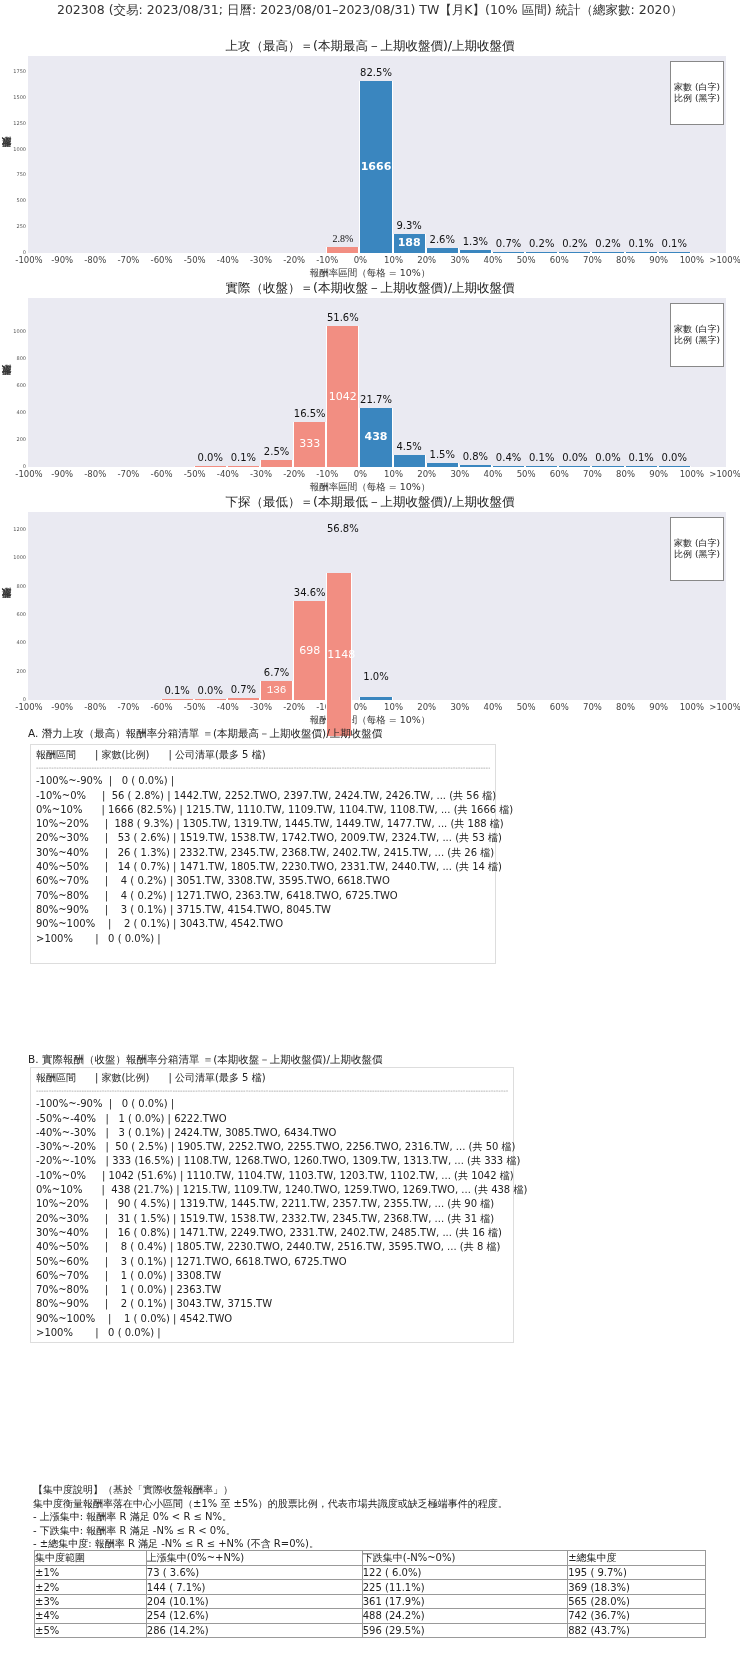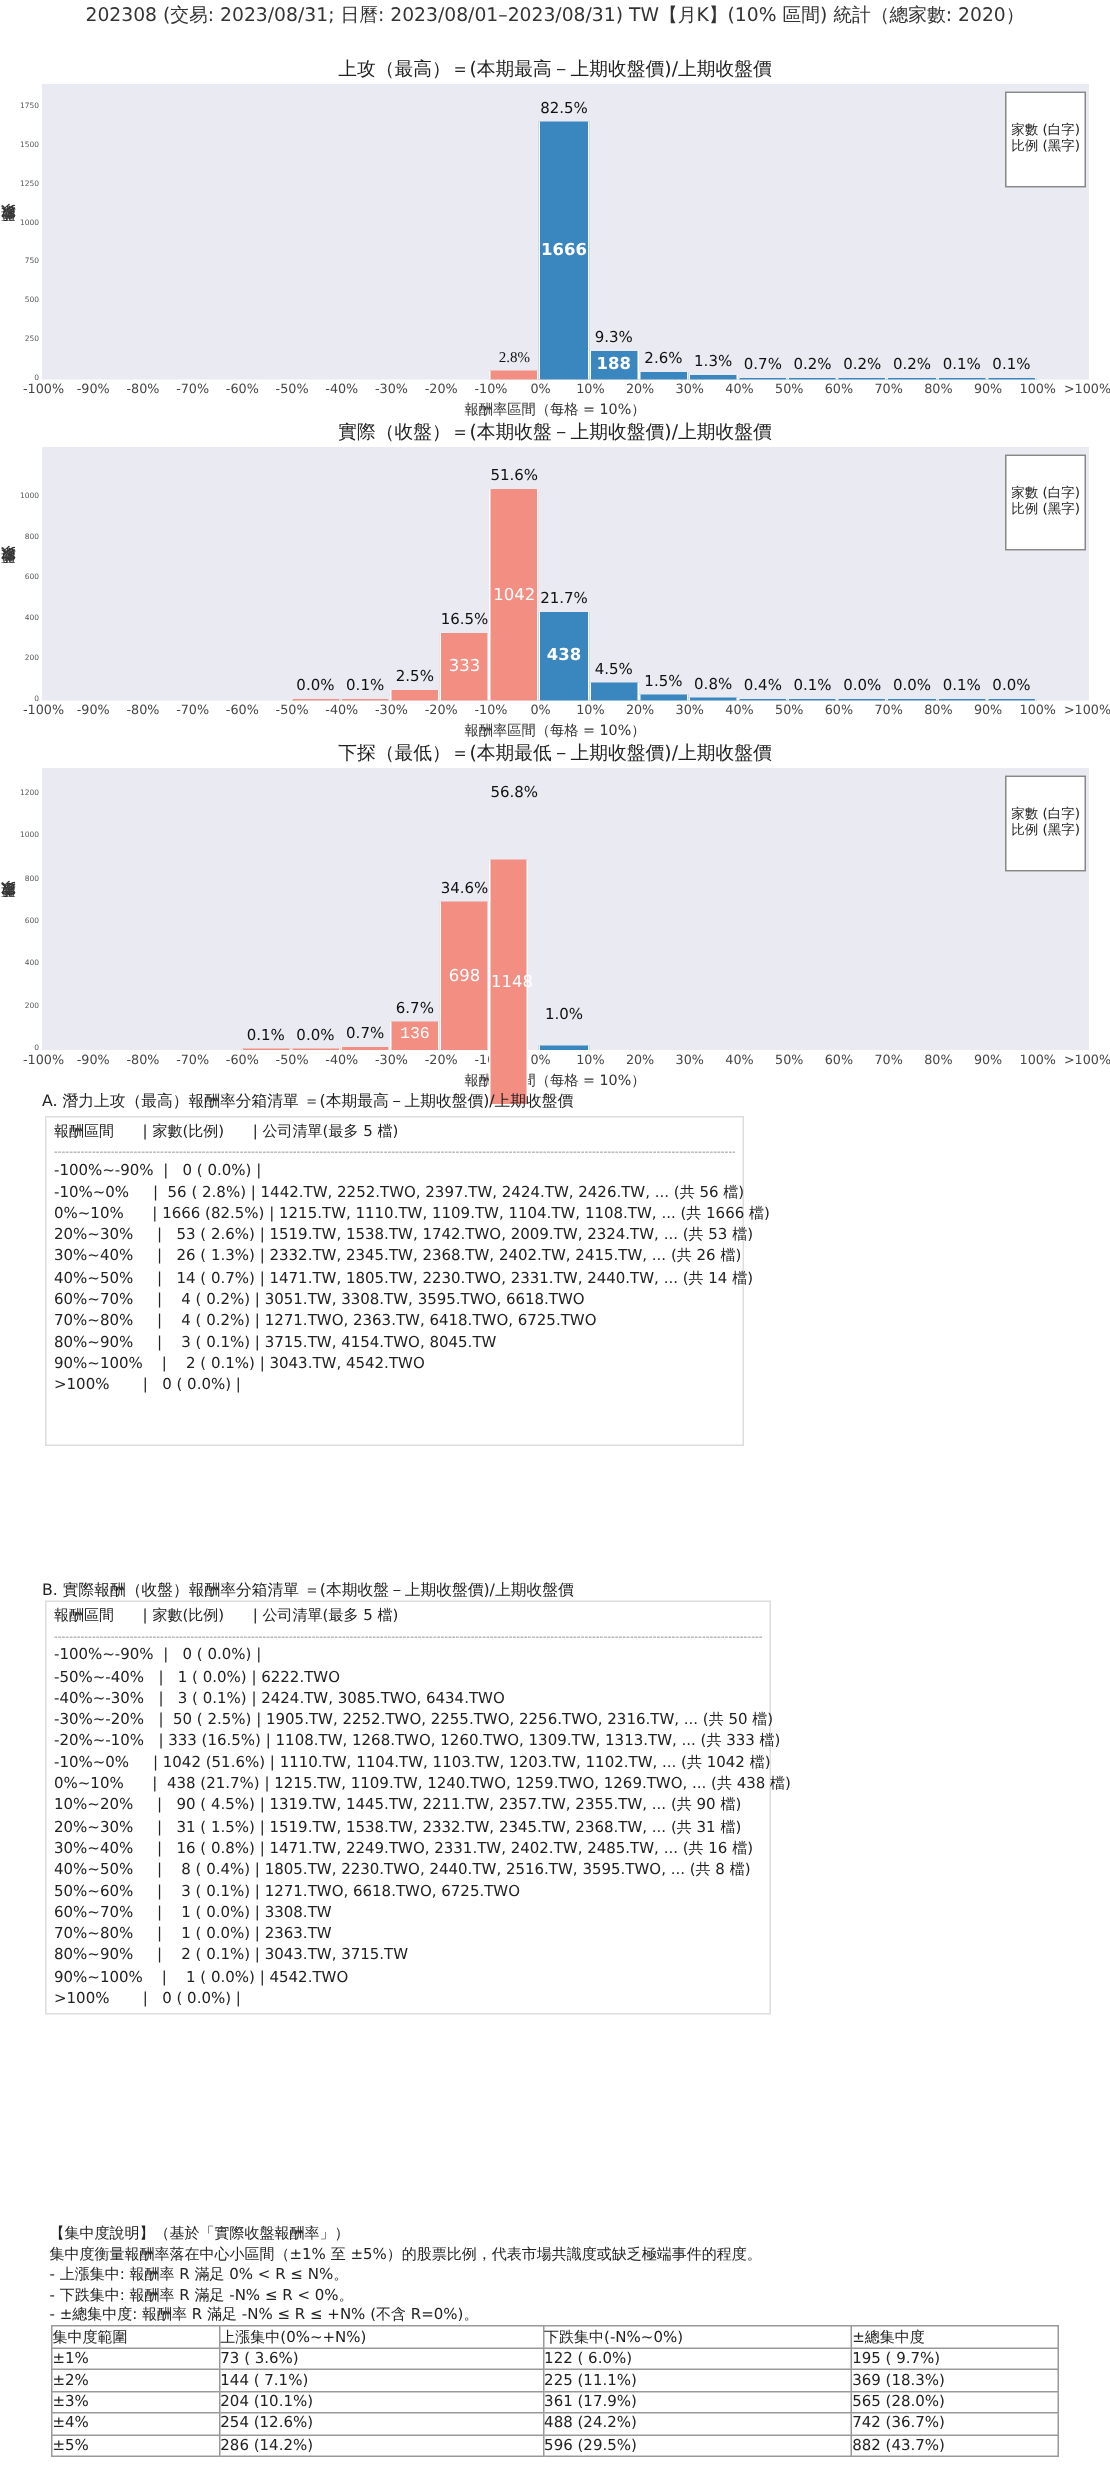--- a/index.html
+++ b/index.html
@@ -234,20 +234,21 @@
   </div>
 
 <div class="section-title" style="top:727px;">A. 潛力上攻（最高）報酬率分箱清單 ＝(本期最高－上期收盤價)/上期收盤價</div>
 <div class="listbox" id="list-a" style="top:744px;width:466px;height:220px;">
   <div class="row">報酬區間      | 家數(比例)      | 公司清單(最多 5 檔)</div>
   <div class="sep">--------------------------------------------------------------------------------------------------------------------------------------------------------------------------------------------</div>
   <div id="list-a-rows">
       <div class="row">-100%~-90%  |   0 ( 0.0%) |</div>
       <div class="row">-10%~0%     |  56 ( 2.8%) | 1442.TW, 2252.TWO, 2397.TW, 2424.TW, 2426.TW, ... (共 56 檔)</div>
       <div class="row">0%~10%      | 1666 (82.5%) | 1215.TW, 1110.TW, 1109.TW, 1104.TW, 1108.TW, ... (共 1666 檔)</div>
+      <div class="row">10%~20%     |  188 ( 9.3%) | 1305.TW, 1319.TW, 1445.TW, 1449.TW, 1477.TW, ... (共 188 檔)</div>
       <div class="row">20%~30%     |   53 ( 2.6%) | 1519.TW, 1538.TW, 1742.TWO, 2009.TW, 2324.TW, ... (共 53 檔)</div>
       <div class="row">30%~40%     |   26 ( 1.3%) | 2332.TW, 2345.TW, 2368.TW, 2402.TW, 2415.TW, ... (共 26 檔)</div>
       <div class="row">40%~50%     |   14 ( 0.7%) | 1471.TW, 1805.TW, 2230.TWO, 2331.TW, 2440.TW, ... (共 14 檔)</div>
       <div class="row">60%~70%     |    4 ( 0.2%) | 3051.TW, 3308.TW, 3595.TWO, 6618.TWO</div>
       <div class="row">70%~80%     |    4 ( 0.2%) | 1271.TWO, 2363.TW, 6418.TWO, 6725.TWO</div>
       <div class="row">80%~90%     |    3 ( 0.1%) | 3715.TW, 4154.TWO, 8045.TW</div>
       <div class="row">90%~100%    |    2 ( 0.1%) | 3043.TW, 4542.TWO</div>
       <div class="row">&gt;100%       |   0 ( 0.0%) |</div>
     </div>
 </div>

